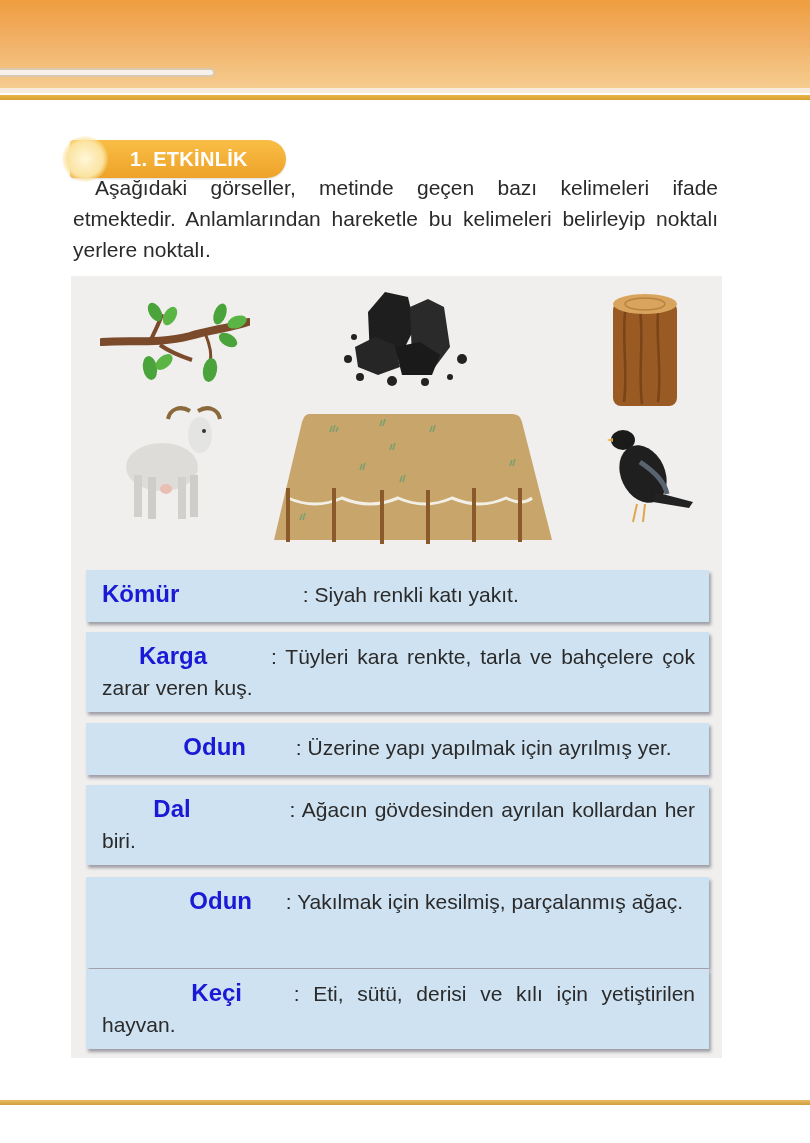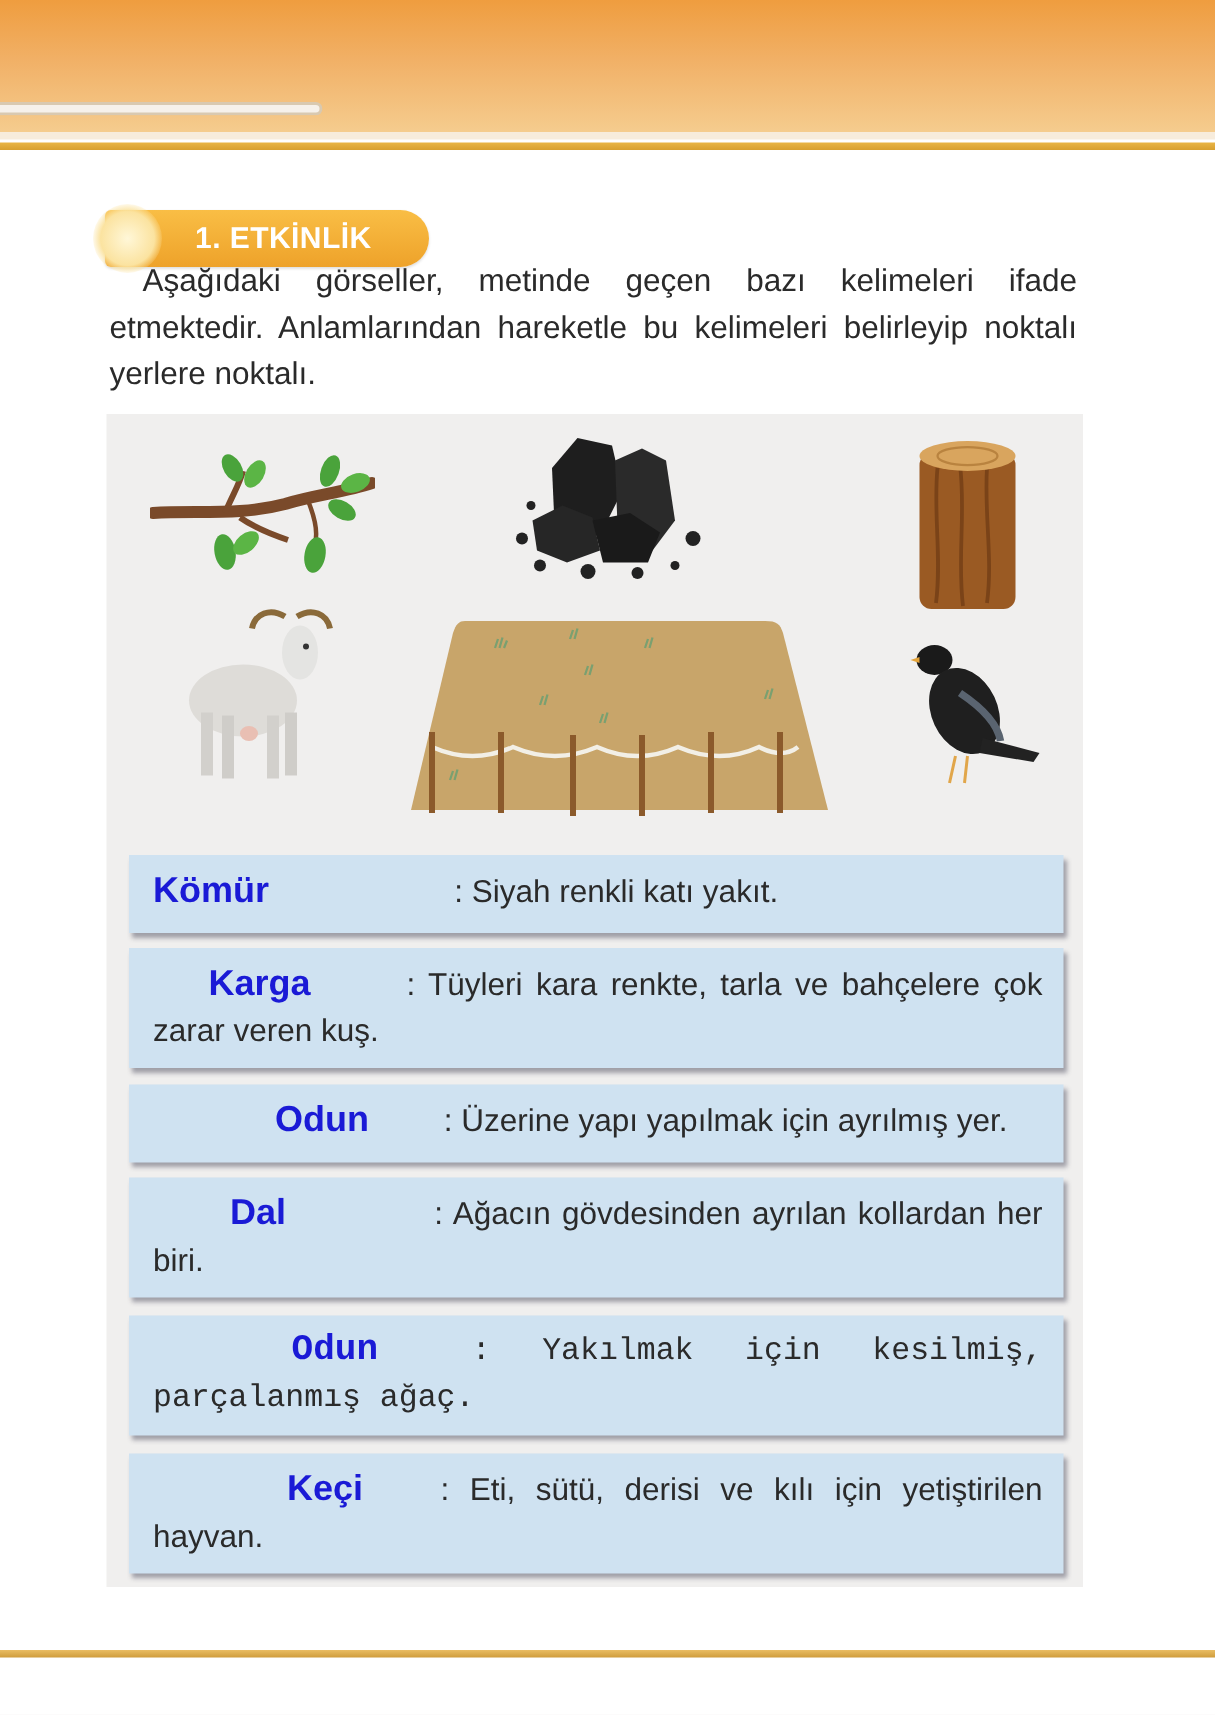--- a/index.html
+++ b/index.html
@@ -177,21 +177,21 @@
 <div class="card" style="top:723px; height:52px;">
   <span class="term" style="width:188px; text-align:right; padding-right:44px;">Odun</span>
   <span class="def">: Üzerine yapı yapılmak için ayrılmış yer.</span>
 </div>
 
 <div class="card" style="top:785px; height:80px;">
   <span class="term" style="width:180px; padding-right:40px;">Dal</span>
   <span class="def">: Ağacın gövdesinden ayrılan kollardan her biri.</span>
 </div>
 
-<div class="card" style="top:877px; height:80px;font-family:Liberation Mono, monospace;">
+<div class="card" style="top:877px; height:91px;">
   <span class="term" style="width:178px; text-align:right; padding-right:28px;">Odun</span>
   <span class="def">: Yakılmak için kesilmiş, parçalanmış ağaç.</span>
 </div>
 
 <div class="card" style="top:969px; height:80px;">
   <span class="term" style="width:178px; text-align:right; padding-right:38px;">Keçi</span>
   <span class="def">: Eti, sütü, derisi ve kılı için yetiştirilen hayvan.</span>
 </div>
 
 <div class="bottom-line"></div>

